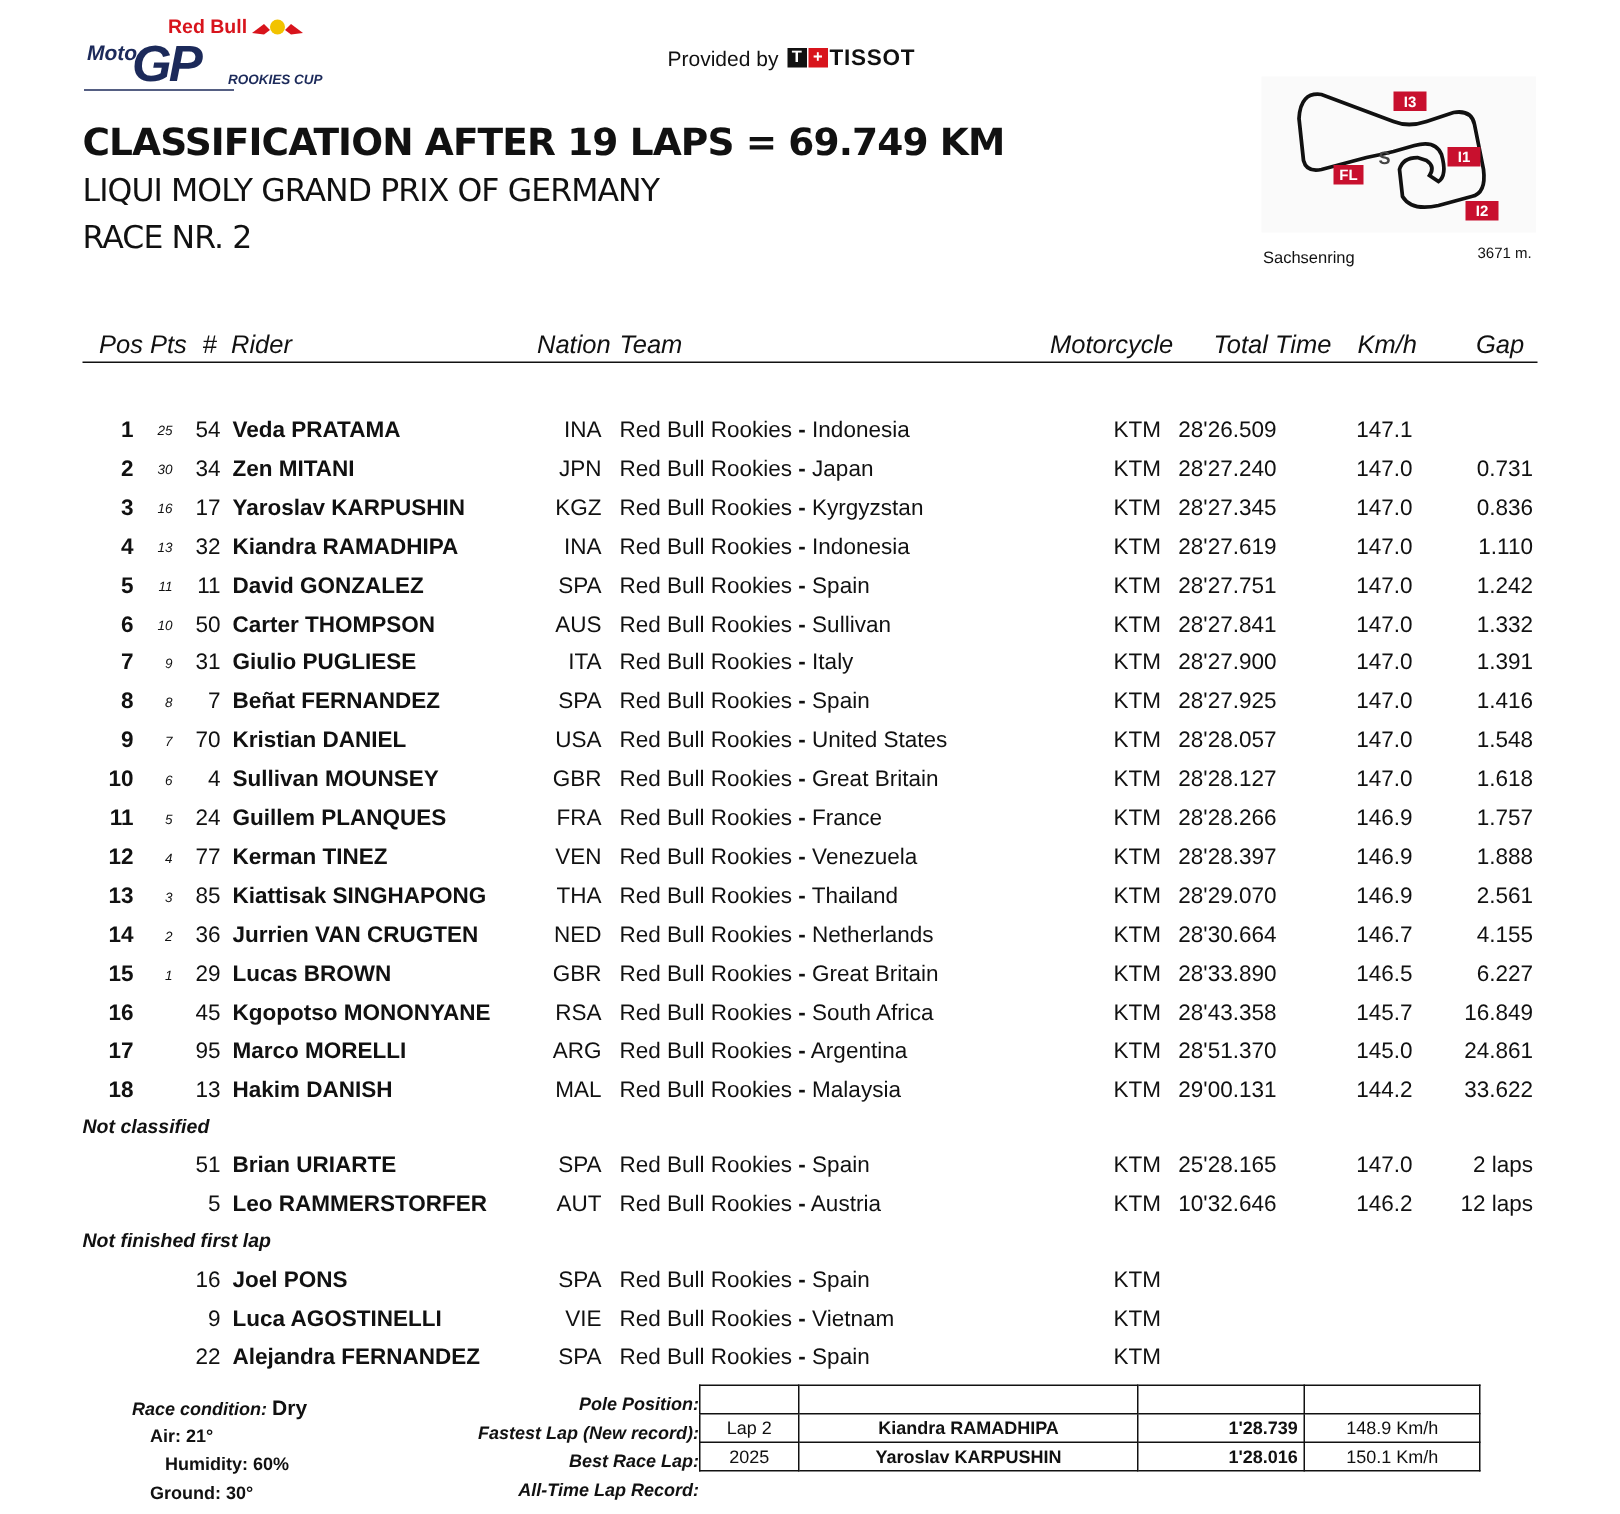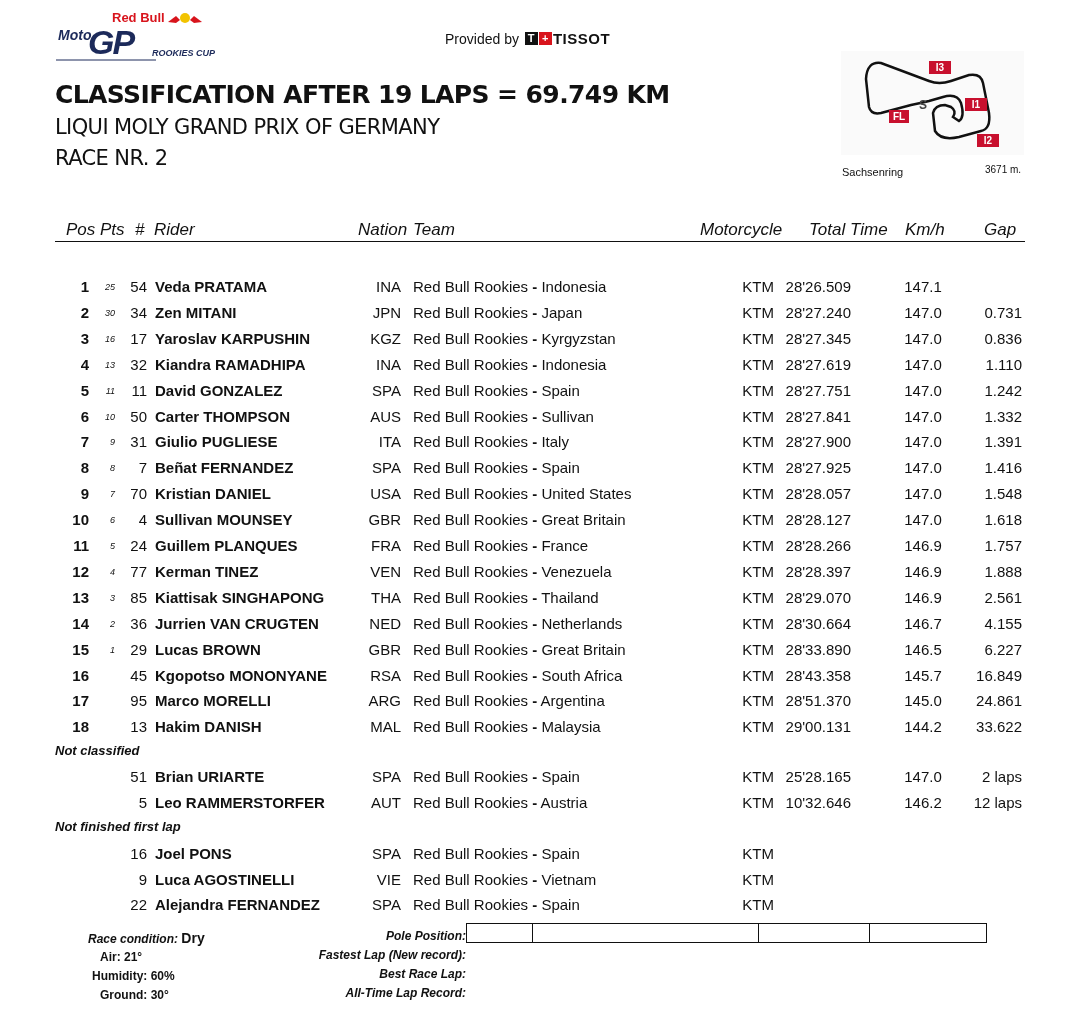--- a/index.html
+++ b/index.html
@@ -402,30 +402,42 @@
   </div>
 
 <div class="section-label" style="top:743px">Not classified</div>
 <div class="section-label" style="top:819px">Not finished first lap</div>
 
 <div class="cond" style="left:88px; top:930px; width:130px; text-align:left;">
   <span style="font-style:italic">Race condition:</span>
   <span style="font-size:14px">Dry</span>
 </div>
 <div class="cond" style="left:100px; top:950px; width:116px;">Air: 21°</div>
-<div class="cond" style="left:92px; top:969px; width:116px;">Humidity: 60%</div>
+<div class="cond" style="left:110px; top:969px; width:116px;">Humidity: 60%</div>
 <div class="cond" style="left:100px; top:988px; width:116px;">Ground: 30°</div>
 
 <div class="cond-label" style="left:236px; top:929px">Pole Position:</div>
 <div class="cond-label" style="left:236px; top:948px">Fastest Lap (New record):</div>
 <div class="cond-label" style="left:236px; top:967px">Best Race Lap:</div>
 <div class="cond-label" style="left:236px; top:986px">All-Time Lap Record:</div>
 
 <table class="rec-table">
   <tbody id="rec-body">
       <tr>
         <td class="c1"></td>
         <td class="c2"></td>
         <td class="c3"></td>
         <td class="c4"></td>
       </tr>
+      <tr>
+        <td class="c1">Lap 2</td>
+        <td class="c2">Kiandra RAMADHIPA</td>
+        <td class="c3">1'28.739</td>
+        <td class="c4">148.9 Km/h</td>
+      </tr>
+      <tr>
+        <td class="c1">2025</td>
+        <td class="c2">Yaroslav KARPUSHIN</td>
+        <td class="c3">1'28.016</td>
+        <td class="c4">150.1 Km/h</td>
+      </tr>
     </tbody>
 </table>
 
 </body></html>

